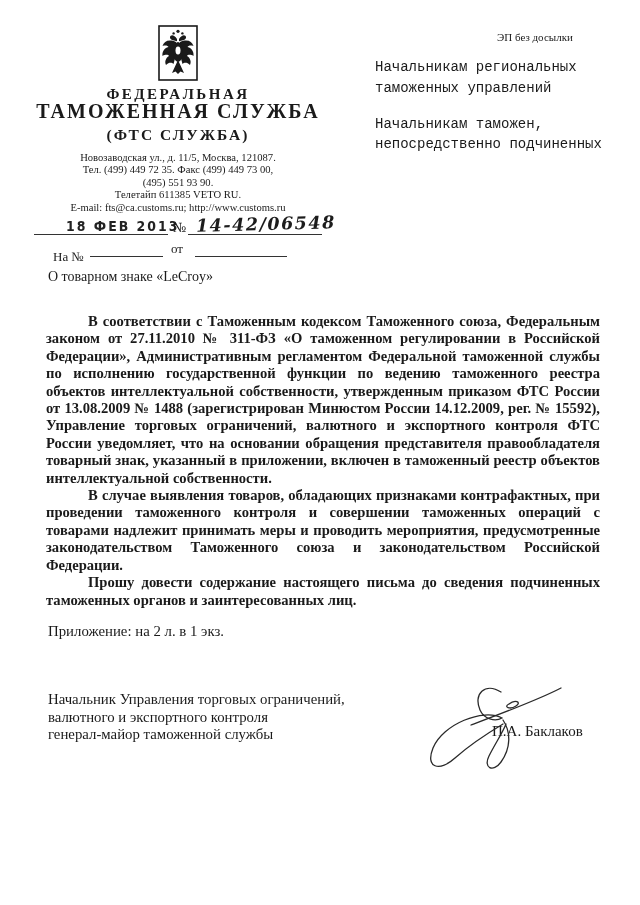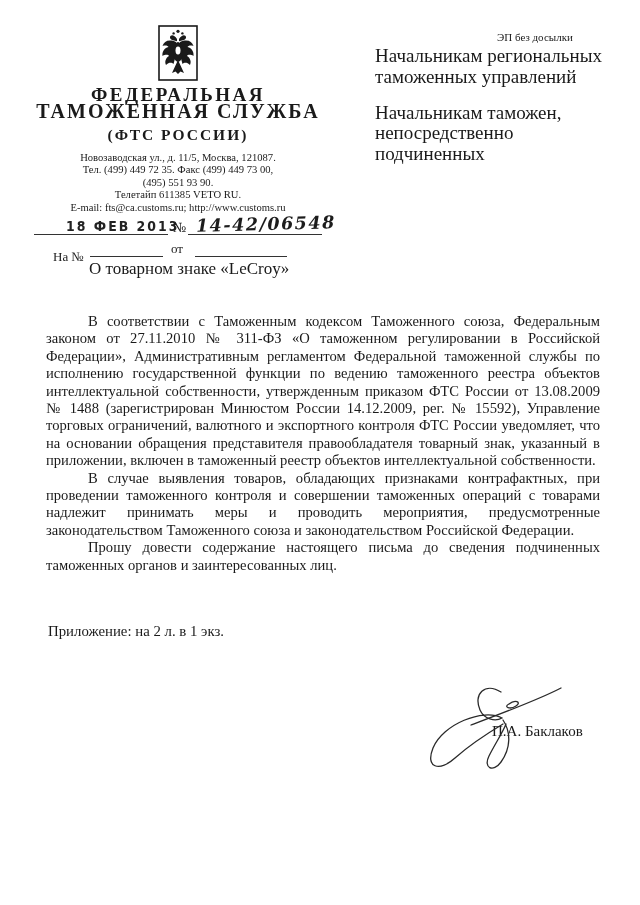--- a/index.html
+++ b/index.html
@@ -17,21 +17,21 @@
   .letterhead {
     position: absolute;
     left: 28px; top: 25px;
     width: 300px;
     text-align: center;
   }
   .emblem-box { display: block; margin: 0 auto; }
   .org-line1 {
     margin-top: 6px;
     font-weight: bold;
-    font-size: 19px;
+    font-size: 15px;
     letter-spacing: 2.5px;
     line-height: 15px;
     text-align: center;
   }
   .org-line2 {
     font-weight: bold;
     font-size: 20px;
     letter-spacing: 2px;
     line-height: 16px;
     margin-top: 1px;
@@ -84,45 +84,46 @@
   .rule-na { left: 90px; top: 256px; width: 73px; }
   .rule-ot { left: 195px; top: 256px; width: 92px; }
   
   .ep-note {
     position: absolute;
     left: 497px; top: 31px;
     font-size: 11px;
   }
   .addressees {
     position: absolute;
-    left: 375px; top: 46px;
+    left: 375px; top: 57px;
     width: 240px;
-    font-size: 19px;
+    font-size: 14px;
     line-height: 20.8px;
+    font-family: Liberation Mono, monospace;
   }
   .addressee-block2 { margin-top: 15px; }
   
   .subject {
     position: absolute;
-    left: 48px; top: 259px;
-    font-size: 17px;
-    margin-left: 41px;
+    left: 48px; top: 269px;
+    font-size: 14px;
   }
   
   .body-text {
     position: absolute;
     left: 46px; top: 313px;
     width: 554px;
   }
   .body-text p {
     margin: 0;
     font-size: 14.6px;
     line-height: 17.4px;
     text-align: justify;
     text-indent: 42px;
+    font-weight: bold;
   }
   .attachment {
     position: absolute;
     left: 48px; top: 623px;
     font-size: 14.8px;
   }
   
   .sig-title {
     position: absolute;
     left: 48px; top: 691px;
@@ -155,21 +156,21 @@
         <path d="M21 14 C24 9 27.5 9.5 28 12 C28.3 13.6 27 14.6 25 15.2 L21 16.2 Z"></path>
         <path d="M18 17 C11 14 6 16 4.5 21 C8 20 10 21 10.5 22 C6 23 4 27 4.5 31 C8 29 10.5 30 11 31 C7.5 33 6.5 37 8 40 C11 37 14 37.5 15.5 39 L18 30 Z"></path>
         <path d="M22 17 C29 14 34 16 35.5 21 C32 20 30 21 29.5 22 C34 23 36 27 35.5 31 C32 29 29.5 30 29 31 C32.5 33 33.5 37 32 40 C29 37 26 37.5 24.5 39 L22 30 Z"></path>
         <ellipse cx="20" cy="27" rx="5" ry="10"></ellipse>
         <path d="M20 35 L14 48 L17.5 46.5 L20 49 L22.5 46.5 L26 48 Z"></path>
       </g>
       <ellipse cx="20" cy="25.5" rx="2.5" ry="4" fill="#ffffff"></ellipse>
     </svg>
     <div class="org-line1">ФЕДЕРАЛЬНАЯ</div>
     <div class="org-line2">ТАМОЖЕННАЯ СЛУЖБА</div>
-    <div class="org-line3">(ФТС РОССИИ)</div>
+    <div class="org-line3">(ФТС СЛУЖБА)</div>
     <div class="contact-block">
       <div>Новозаводская ул., д. 11/5, Москва, 121087.</div>
       <div>Тел. (499) 449 72 35. Факс (499) 449 73 00,</div>
       <div>(495) 551 93 90.</div>
       <div>Телетайп 611385 VETO RU.</div>
       <div>E-mail: fts@ca.customs.ru; http://www.customs.ru</div>
     </div>
   </div>
 
   <div class="date-stamp">18 ФЕВ 2013</div>
@@ -197,20 +198,25 @@
   <div class="subject">О товарном знаке «LeCroy»</div>
 
   <div class="body-text">
     <p>В соответствии с Таможенным кодексом Таможенного союза, Федеральным законом от 27.11.2010 № 311-ФЗ «О таможенном регулировании в Российской Федерации», Административным регламентом Федеральной таможенной службы по исполнению государственной функции по ведению таможенного реестра объектов интеллектуальной собственности, утвержденным приказом ФТС России от 13.08.2009 № 1488 (зарегистрирован Минюстом России 14.12.2009, рег. № 15592), Управление торговых ограничений, валютного и экспортного контроля ФТС России уведомляет, что на основании обращения представителя правообладателя товарный знак, указанный в приложении, включен в таможенный реестр объектов интеллектуальной собственности.</p>
     <p>В случае выявления товаров, обладающих признаками контрафактных, при проведении таможенного контроля и совершении таможенных операций с товарами надлежит принимать меры и проводить мероприятия, предусмотренные законодательством Таможенного союза и законодательством Российской Федерации.</p>
     <p>Прошу довести содержание настоящего письма до сведения подчиненных таможенных органов и заинтересованных лиц.</p>
   </div>
 
   <div class="attachment">Приложение: на 2 л. в 1 экз.</div>
 
+  <div class="sig-title">
+    <div>Начальник Управления торговых ограничений,</div>
+    <div>валютного и экспортного контроля</div>
+    <div>генерал-майор таможенной службы</div>
+  </div>
   <div class="sig-name">П.А. Баклаков</div>
   <svg class="sig-flourish" width="150" height="95" viewBox="0 0 150 95" xmlns="http://www.w3.org/2000/svg" fill="none" stroke="#2a2a2a" stroke-width="1.3" stroke-linecap="round">
     <path d="M138 8 C115 20 72 36 48 45"></path>
     <path d="M86 24 c6 -5 13 -2 7 2 c-6 4 -13 1 -7 -2"></path>
     <path d="M78 12 C62 2 50 14 57 30 C61 39 72 42 79 38 C60 28 20 44 10 68 C2 88 16 92 32 78 C50 62 70 50 80 44"></path>
     <path d="M80 40 C88 52 88 68 78 82 C70 93 60 88 66 76 C72 64 80 52 83 44"></path>
   </svg>
 
 </div>
 

